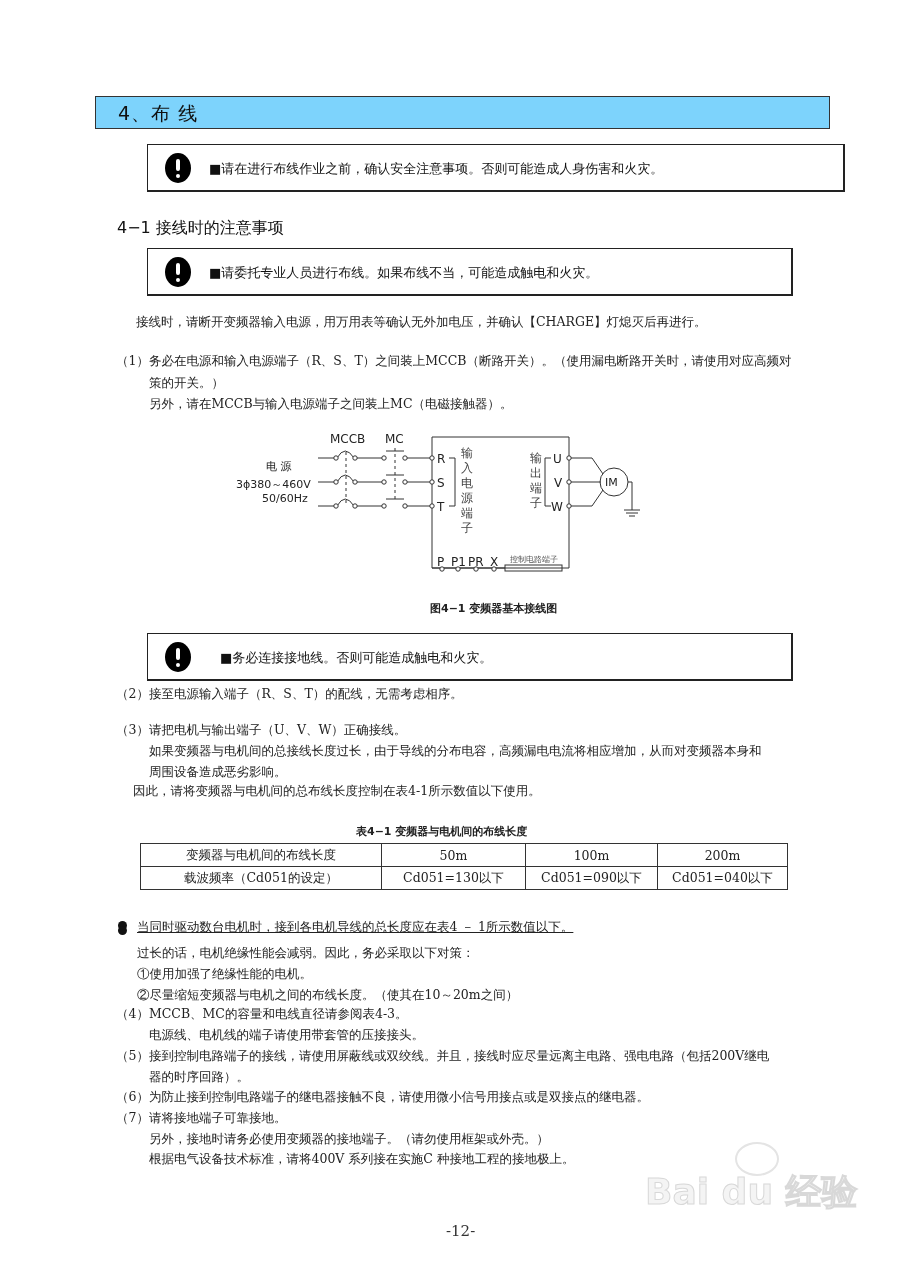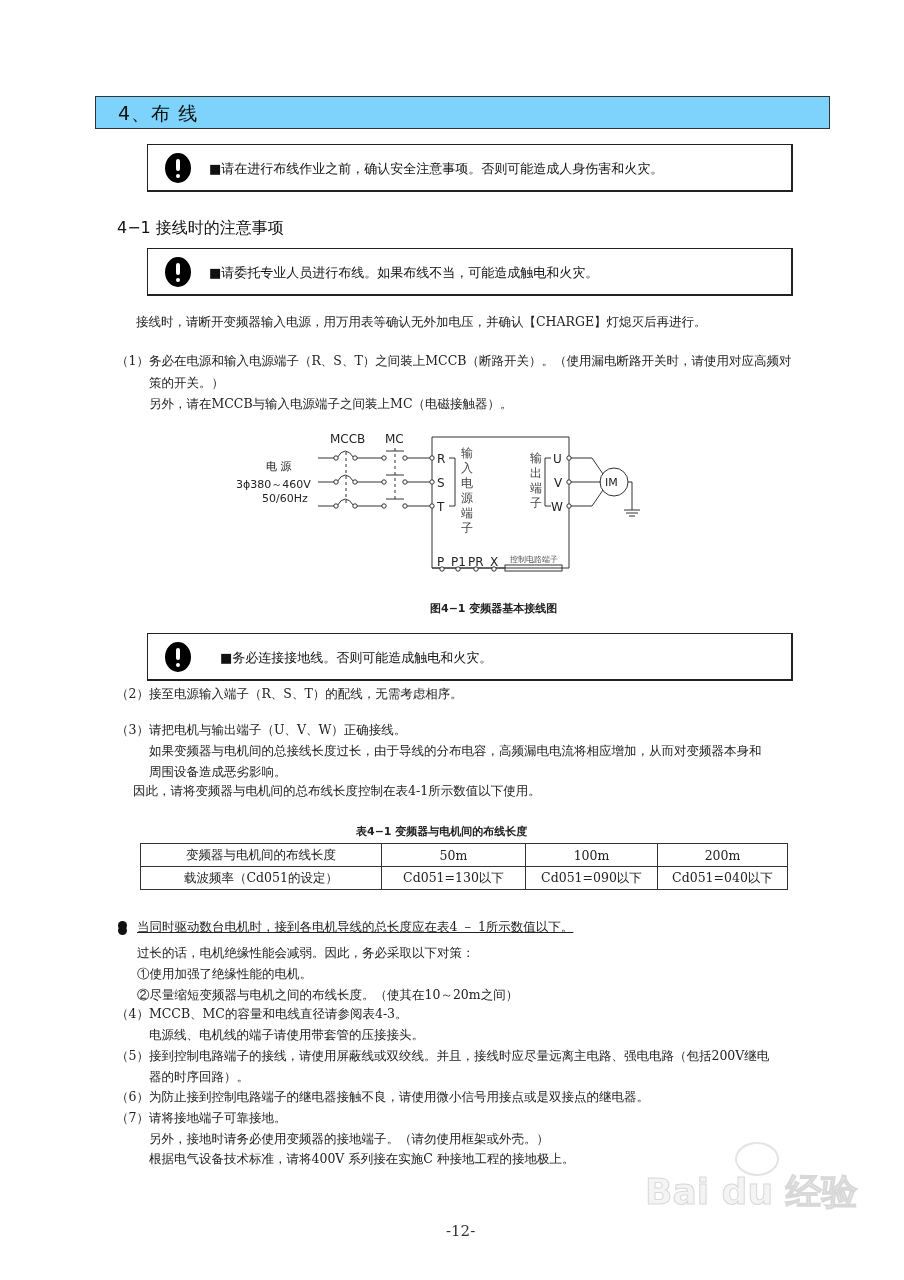--- a/index.html
+++ b/index.html
@@ -30,21 +30,21 @@
   .wm { left:645px; top:1150px; color:#e6e6e6; font-family:"DejaVu Sans", sans-serif; }
   .diag-text { font-family:"DejaVu Sans", sans-serif; }
 </style>
 </head>
 <body>
 
 <div class="abs section-bar">
   <span>4、布 线</span>
 </div>
 
-<div class="abs warn" style="top:144px;width:646px;height:48px;">
+<div class="abs warn" style="top:144px;width:698px;height:48px;">
   <div class="ico" style="top:8px;"></div>
   <div class="txt" style="top:15px;">■请在进行布线作业之前，确认安全注意事项。否则可能造成人身伤害和火灾。</div>
 </div>
 
 <div class="abs h2">4−1  接线时的注意事项</div>
 
 <div class="abs warn" style="top:248px;width:646px;height:48px;">
   <div class="ico" style="top:8px;"></div>
   <div class="txt" style="top:15px;">■请委托专业人员进行布线。如果布线不当，可能造成触电和火灾。</div>
 </div>

